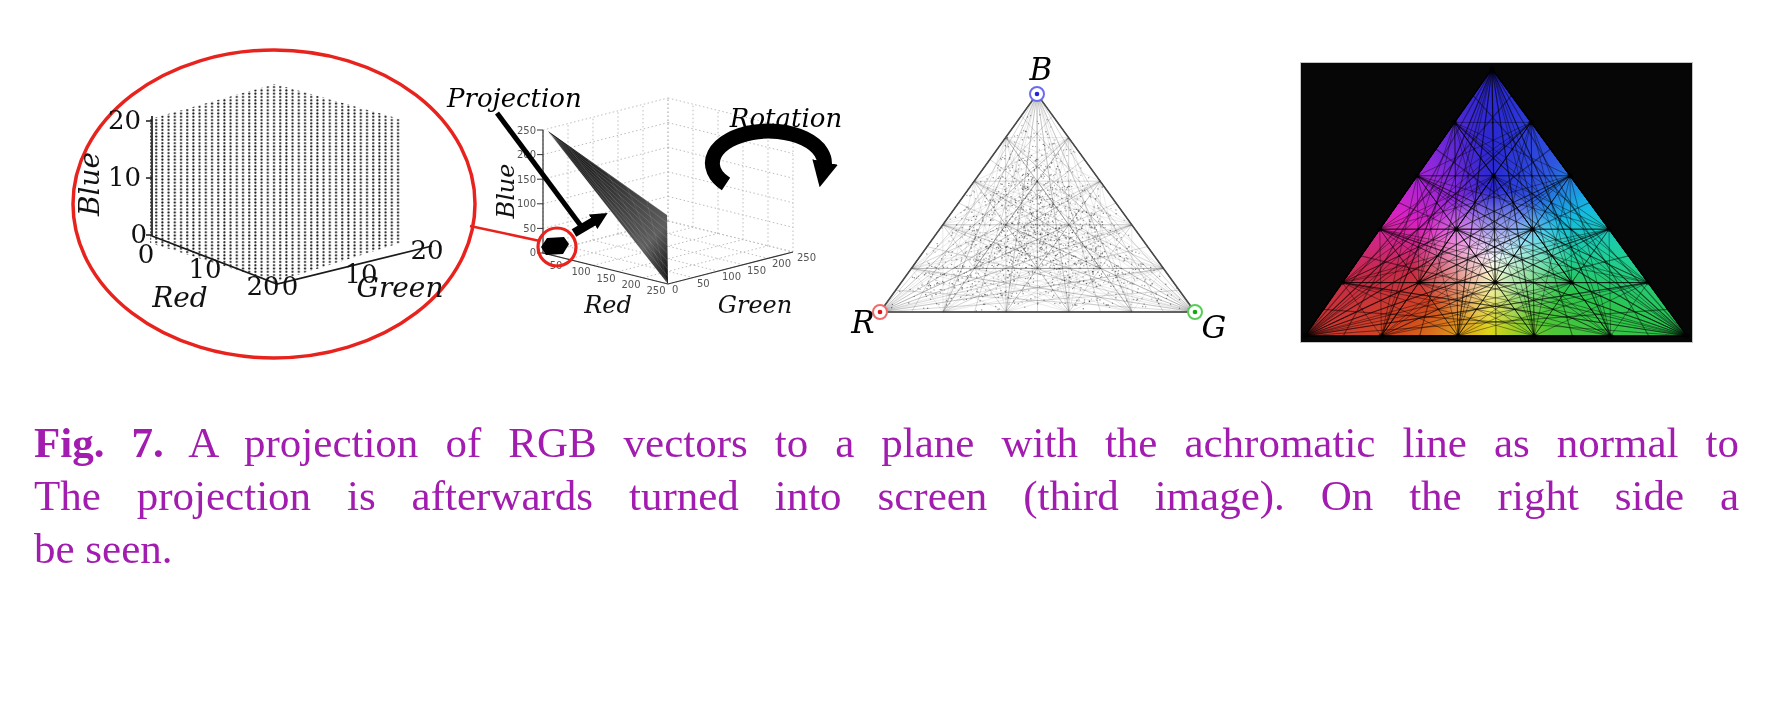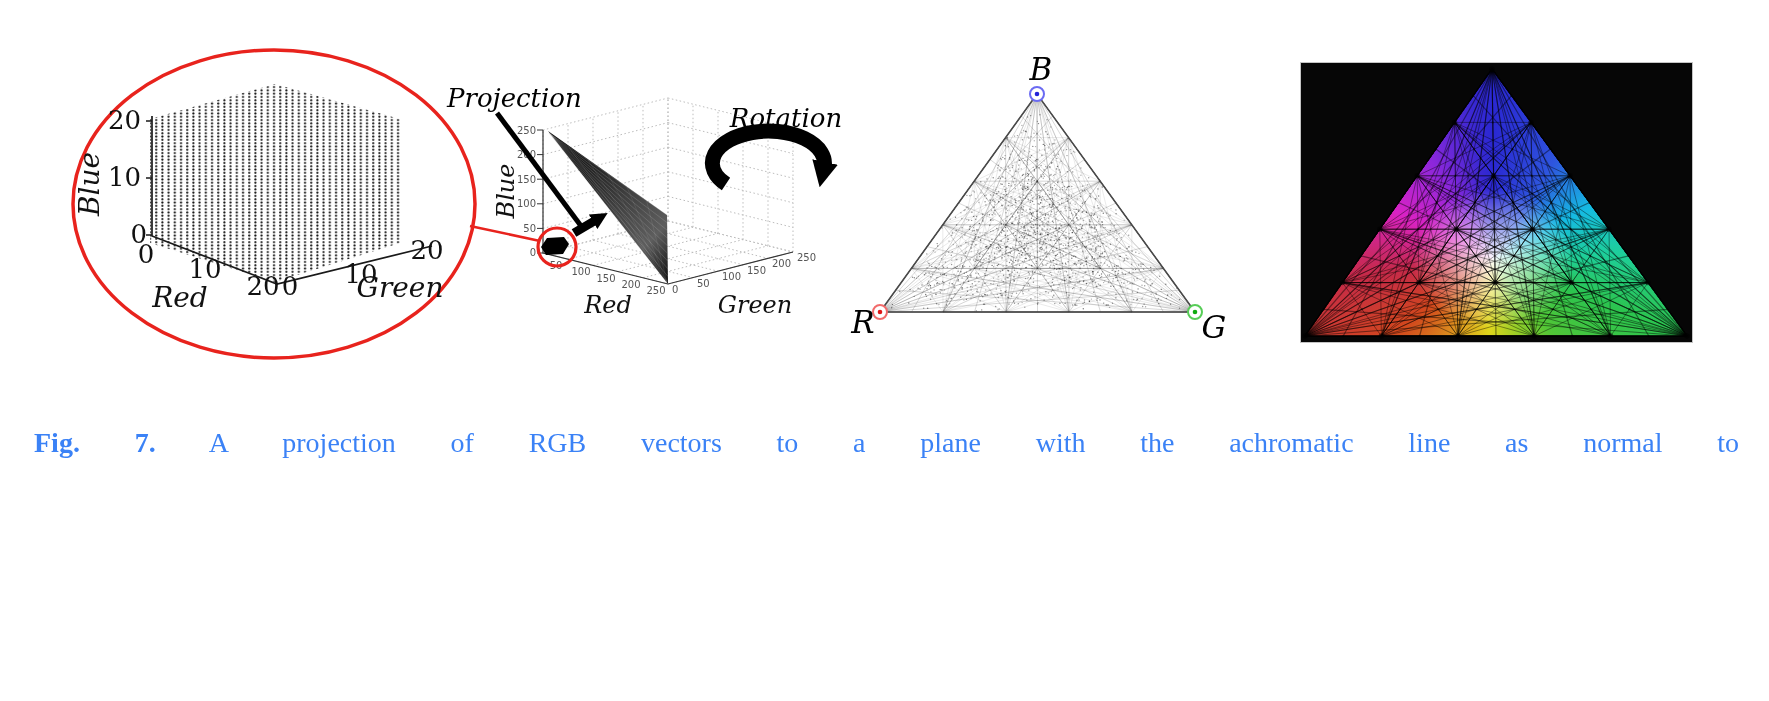--- a/index.html
+++ b/index.html
@@ -21,21 +21,21 @@
           background:#060606;border:1px solid #c4c4c4;box-sizing:border-box;}
   .p4tri{position:absolute;left:0;top:0;width:391px;height:279px;
     clip-path:polygon(191px 6px,4px 273px,386px 273px);
     background:
       radial-gradient(80px 70px at 192px 196px, rgba(255,255,255,.97) 0%, rgba(255,255,255,0) 100%),
       conic-gradient(from 0deg at 192px 196px,
         #2a28d2 0deg,#2e55de 32deg,#15bbe2 62deg,#1ecf99 88deg,#2cc44e 112deg,
         #52c636 142deg,#a8cf24 166deg,#ded61b 183deg,#dd9a1e 206deg,#d2471d 233deg,
         #c62a49 263deg,#d922c4 296deg,#8c27db 328deg,#3a28d2 352deg,#2a28d2 360deg);}
   #p4web{position:absolute;left:0;top:0;}
-  .caption{width:1705px;margin:44px 0 0 34px;font-size:28px;line-height:53px;color:#3b82f6;}
+  .caption{width:1705px;margin:44px 0 0 34px;font-size:43px;line-height:53px;color:#a21caf;}
   .jline{text-align:justify;text-align-last:justify;}
   .figlabel{font-weight:bold;}
 </style>
 </head>
 <body>
 
 <div class="figure">
 <svg id="mainsvg" width="1769" height="372" viewBox="0 0 1769 372">
   <defs>
     <pattern id="cubeDots" width="6.2" height="3.3" patternUnits="userSpaceOnUse">
@@ -2362,13 +2362,15 @@
         <circle cx="156.8" cy="273" r="2.7" fill="#000" fill-opacity="0.55"></circle>
         <circle cx="41.400000000000006" cy="219.6" r="2.7" fill="#000" fill-opacity="0.55"></circle>
         <circle cx="80.4" cy="273" r="2.7" fill="#000" fill-opacity="0.55"></circle>
         <circle cx="4" cy="273" r="2.7" fill="#000" fill-opacity="0.55"></circle>
       </svg>
 </div>
 </div>
 
 <div class="caption">
   <div class="jline"><span class="figlabel">Fig. 7.</span> <span>A projection of RGB vectors to a plane with the achromatic line as normal to</span></div>
+  <div class="jline">The projection is afterwards turned into screen (third image). On the right side a</div>
+  <div>be seen.</div>
 </div>
 
 </body></html>

